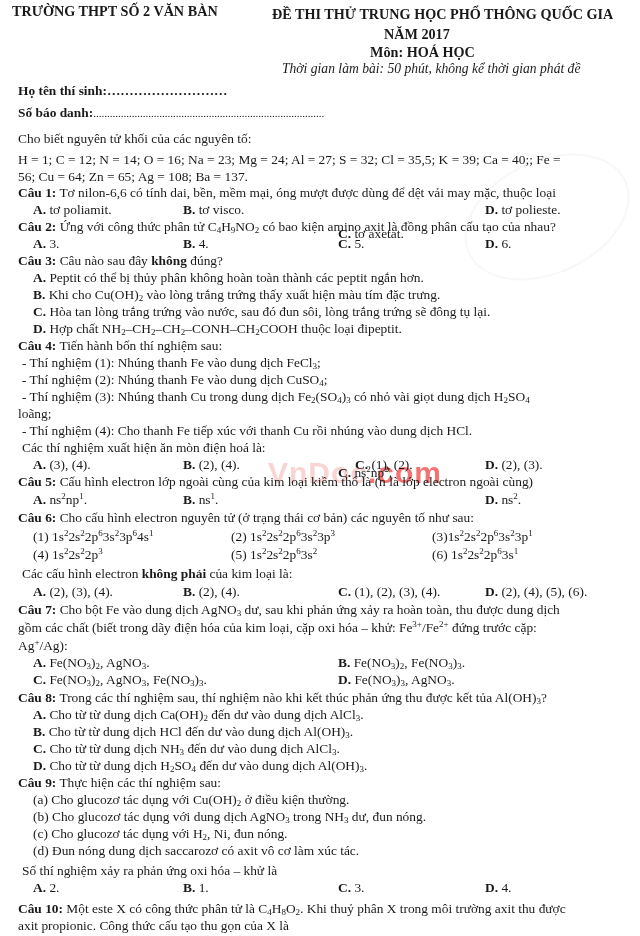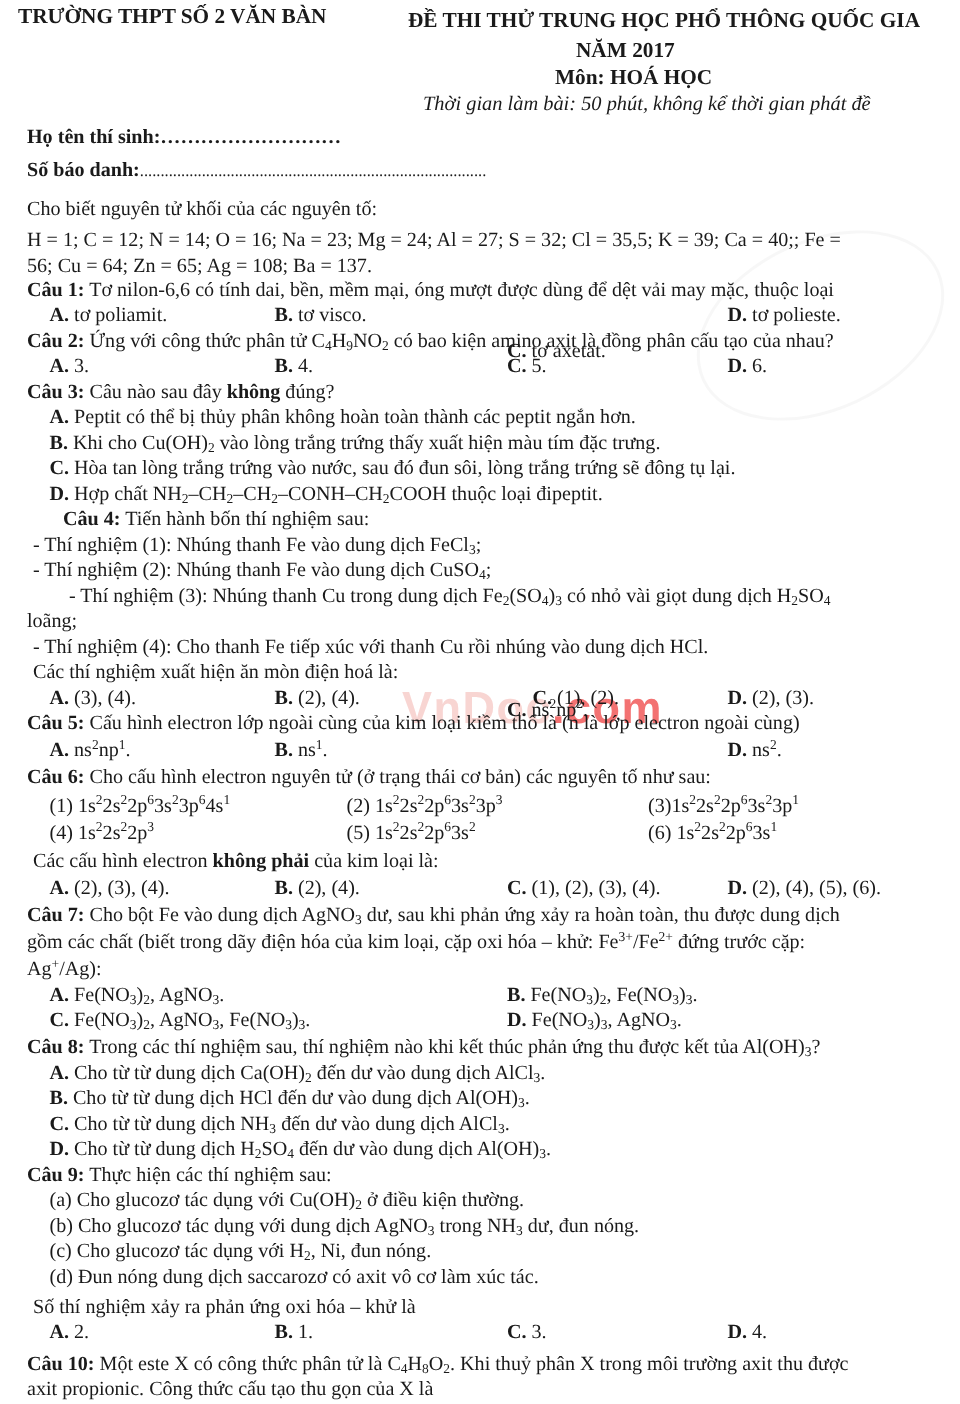--- a/index.html
+++ b/index.html
@@ -59,24 +59,24 @@
 <div class="opt ob" style="top:237px;"><b>B.</b><span> 4.</span></div>
 <div class="opt oc" style="top:237px;"><b>C.</b><span> 5.</span></div>
 <div class="opt od" style="top:237px;"><b>D.</b><span> 6.</span></div>
 
 <div class="ln" style="top:254px;"><span class="b">Câu 3:</span><span> Câu nào sau đây </span><b>không</b><span> đúng?</span></div>
 <div class="opt oa" style="top:271px;"><b>A.</b><span> Peptit có thể bị thủy phân không hoàn toàn thành các peptit ngắn hơn.</span></div>
 <div class="opt oa" style="top:288px;"><b>B.</b><span> Khi cho Cu(OH)</span><sub>2</sub><span> vào lòng trắng trứng thấy xuất hiện màu tím đặc trưng.</span></div>
 <div class="opt oa" style="top:305px;"><b>C.</b><span> Hòa tan lòng trắng trứng vào nước, sau đó đun sôi, lòng trắng trứng sẽ đông tụ lại.</span></div>
 <div class="opt oa" style="top:322px;"><b>D.</b><span> Hợp chất NH</span><sub>2</sub><span>–CH</span><sub>2</sub><span>–CH</span><sub>2</sub><span>–CONH–CH</span><sub>2</sub><span>COOH thuộc loại đipeptit.</span></div>
 
-<div class="ln" style="top:339px;margin-left:24px;"><span class="b">Câu 4:</span><span> Tiến hành bốn thí nghiệm sau:</span></div>
+<div class="ln" style="top:339px;"><span class="b">Câu 4:</span><span> Tiến hành bốn thí nghiệm sau:</span></div>
 <div class="ln ind" style="top:356px;"><span>- Thí nghiệm (1): Nhúng thanh Fe vào dung dịch FeCl</span><sub>3</sub><span>;</span></div>
 <div class="ln ind" style="top:373px;"><span>- Thí nghiệm (2): Nhúng thanh Fe vào dung dịch CuSO</span><sub>4</sub><span>;</span></div>
-<div class="ln ind just" style="top:390px;width:589px;margin-left:24px;">
+<div class="ln ind just" style="top:390px;width:589px;">
     <span><span>- Thí nghiệm (3): Nhúng thanh Cu trong dung dịch Fe</span><sub>2</sub><span>(SO</span><sub>4</sub><span>)</span><sub>3</sub><span> có nhỏ vài giọt dung dịch H</span><sub>2</sub><span>SO</span><sub>4</sub></span>
   </div>
 <div class="ln" style="top:407px;">loãng;</div>
 <div class="ln ind" style="top:424px;">- Thí nghiệm (4): Cho thanh Fe tiếp xúc với thanh Cu rồi nhúng vào dung dịch HCl.</div>
 <div class="ln ind" style="top:441px;">Các thí nghiệm xuất hiện ăn mòn điện hoá là:</div>
 <div class="wm"><span>VnDoc</span><span class="o">.com</span></div>
 <div class="opt oa" style="top:458px;"><b>A.</b><span> (3), (4).</span></div>
 <div class="opt ob" style="top:458px;"><b>B.</b><span> (2), (4).</span></div>
 <div class="opt oc" style="top:458px;margin-left:17px;"><b>C.</b><span> (1), (2).</span></div>
 <div class="opt od" style="top:458px;"><b>D.</b><span> (2), (3).</span></div>

